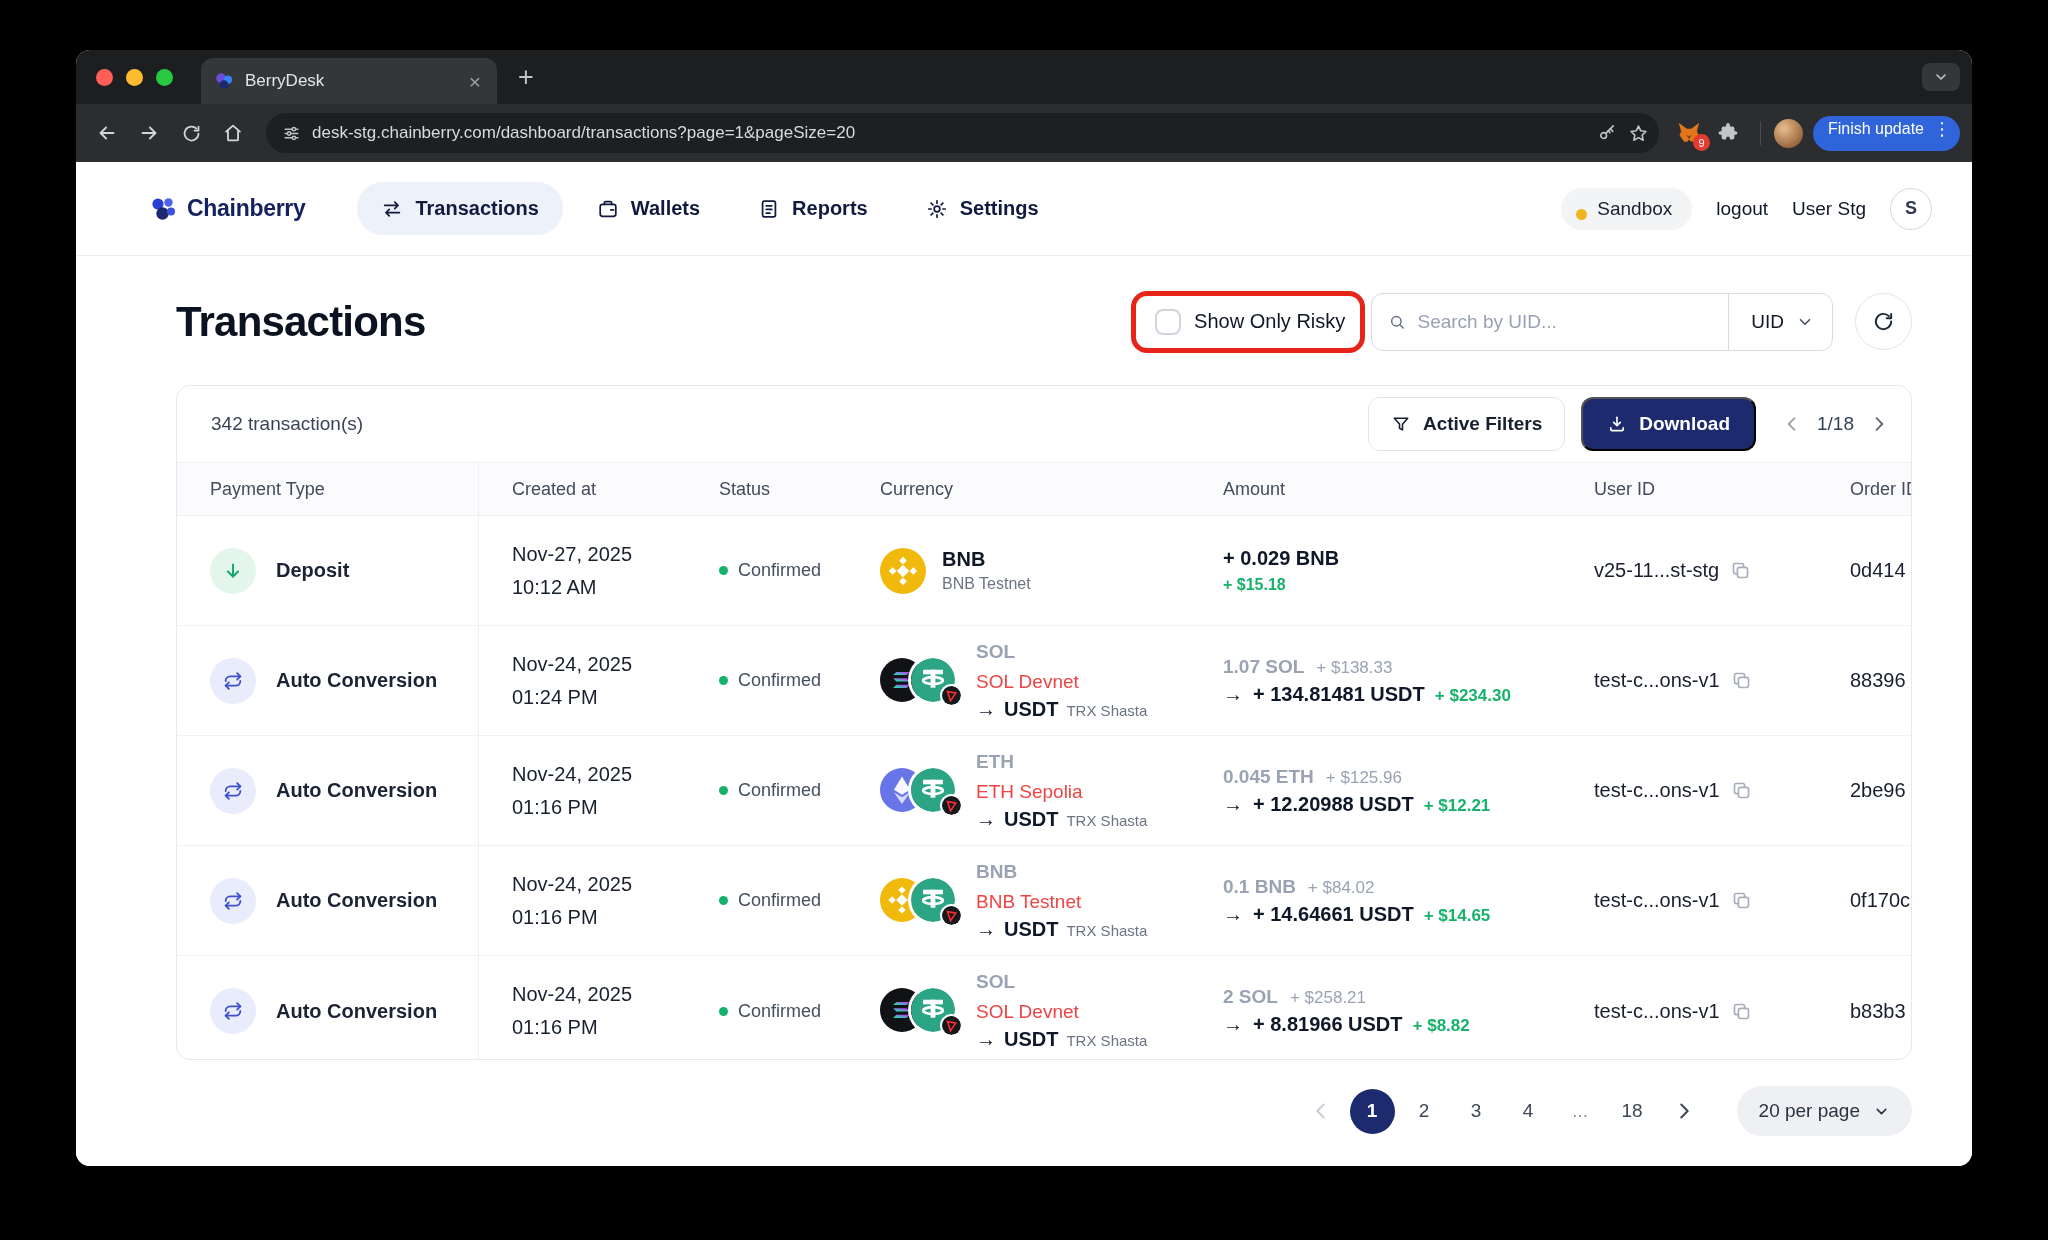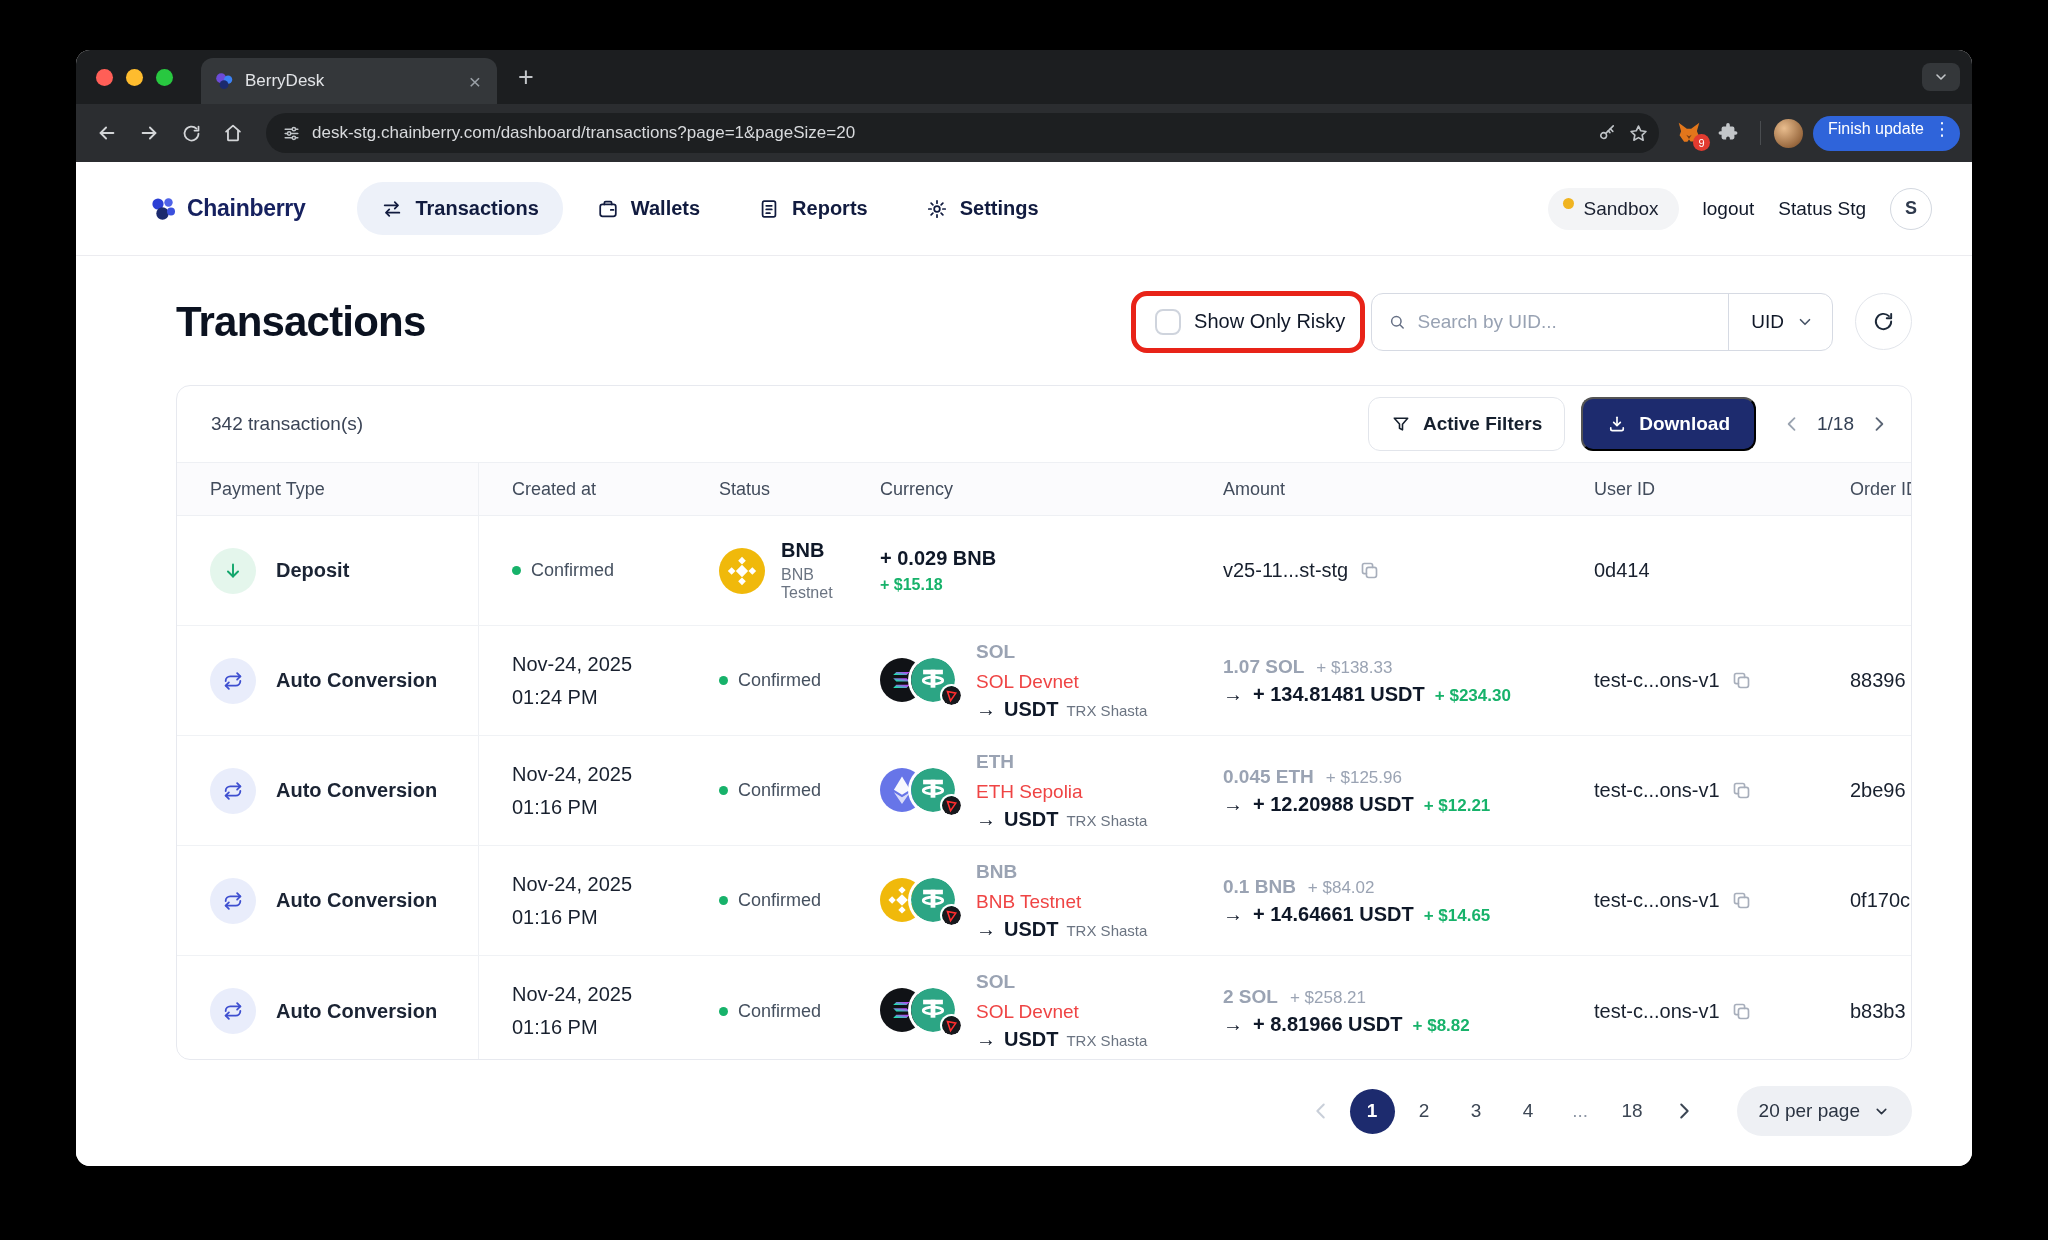--- a/index.html
+++ b/index.html
@@ -48,21 +48,21 @@
   .app-header { height: 94px; display: flex; align-items: center; padding: 0 40px 0 72px;
     border-bottom: 1px solid #ececf0; flex-shrink: 0; }
   .brand { display: flex; align-items: center; gap: 9px; }
   .brand-name { font-size: 23px; font-weight: 800; color: #16215f; letter-spacing: -0.3px; }
   .mainnav { display: flex; margin-left: 52px; gap: 10px; }
   .nav-item { display: flex; align-items: center; gap: 12px; padding: 15px 24px; border-radius: 26px;
     font-size: 20px; font-weight: 600; color: #111b3f; cursor: pointer; }
   .nav-item.active { background: #edf1f9; }
   .nav-item svg { flex-shrink: 0; }
   .hdr-right { margin-left: auto; display: flex; align-items: center; gap: 24px; }
-  .env-pill { display: flex; align-items: flex-start; gap: 10px; background: #f3f4f6; border-radius: 22px; padding: 10px 20px 10px 15px;
+  .env-pill { display: flex; align-items: flex-end; gap: 10px; background: #f3f4f6; border-radius: 22px; padding: 10px 20px 10px 15px;
     font-size: 19px; font-weight: 500; color: #1a2030; }
   .env-dot { width: 11px; height: 11px; border-radius: 50%; background: #f0b421; }
   .logout { font-size: 19px; color: #101828; }
   .username { font-size: 19px; color: #101828; }
   .user-avatar { width: 42px; height: 42px; border-radius: 50%; border: 1.5px solid #d3d8e0; color: #2f3a4d;
     font-size: 18px; font-weight: 600; display: flex; align-items: center; justify-content: center; background: #fff; }
 
   
   .content { flex: 1; padding: 32px 60px 0 100px; display: flex; flex-direction: column; min-height: 0; }
   .title-row { display: flex; align-items: center; height: 68px; }
@@ -315,21 +315,21 @@
             </svg>
           <span>Settings</span>
         </div>
       </div>
       <div class="hdr-right">
         <div class="env-pill">
           <span class="env-dot"></span>
           <span>Sandbox</span>
         </div>
         <span class="logout">logout</span>
-        <span class="username">Status Stg</span>
+        <span class="username">User Stg</span>
         <div class="user-avatar">S</div>
       </div>
     </div>
 
     <div class="content">
 
       <div class="title-row">
         <h1 class="page-title">Transactions</h1>
         <div class="controls">
           <div class="risky">
@@ -407,20 +407,24 @@
 
         <div class="tgrid trow">
           <div class="c-pay">
             <span class="picon deposit">
               <svg width="22" height="22" viewBox="0 0 24 24" fill="none" stroke="currentColor" stroke-width="2.1" stroke-linecap="round" stroke-linejoin="round">
                   <path d="M12 5v13"></path>
                   <path d="M6.5 12.5L12 18l5.5-5.5"></path>
                 </svg>
             </span>
             <span class="pay-label">Deposit</span>
+          </div>
+          <div class="c-date">
+            <div>Nov-27, 2025</div>
+            <div>10:12 AM</div>
           </div>
           <div>
               <span class="c-status">
                 <span class="status-dot"></span>
                 <span class="status-label">Confirmed</span>
               </span>
             </div>
           <div>
             <span class="c-curr">
               <svg class="coin" viewBox="0 0 24 24">

